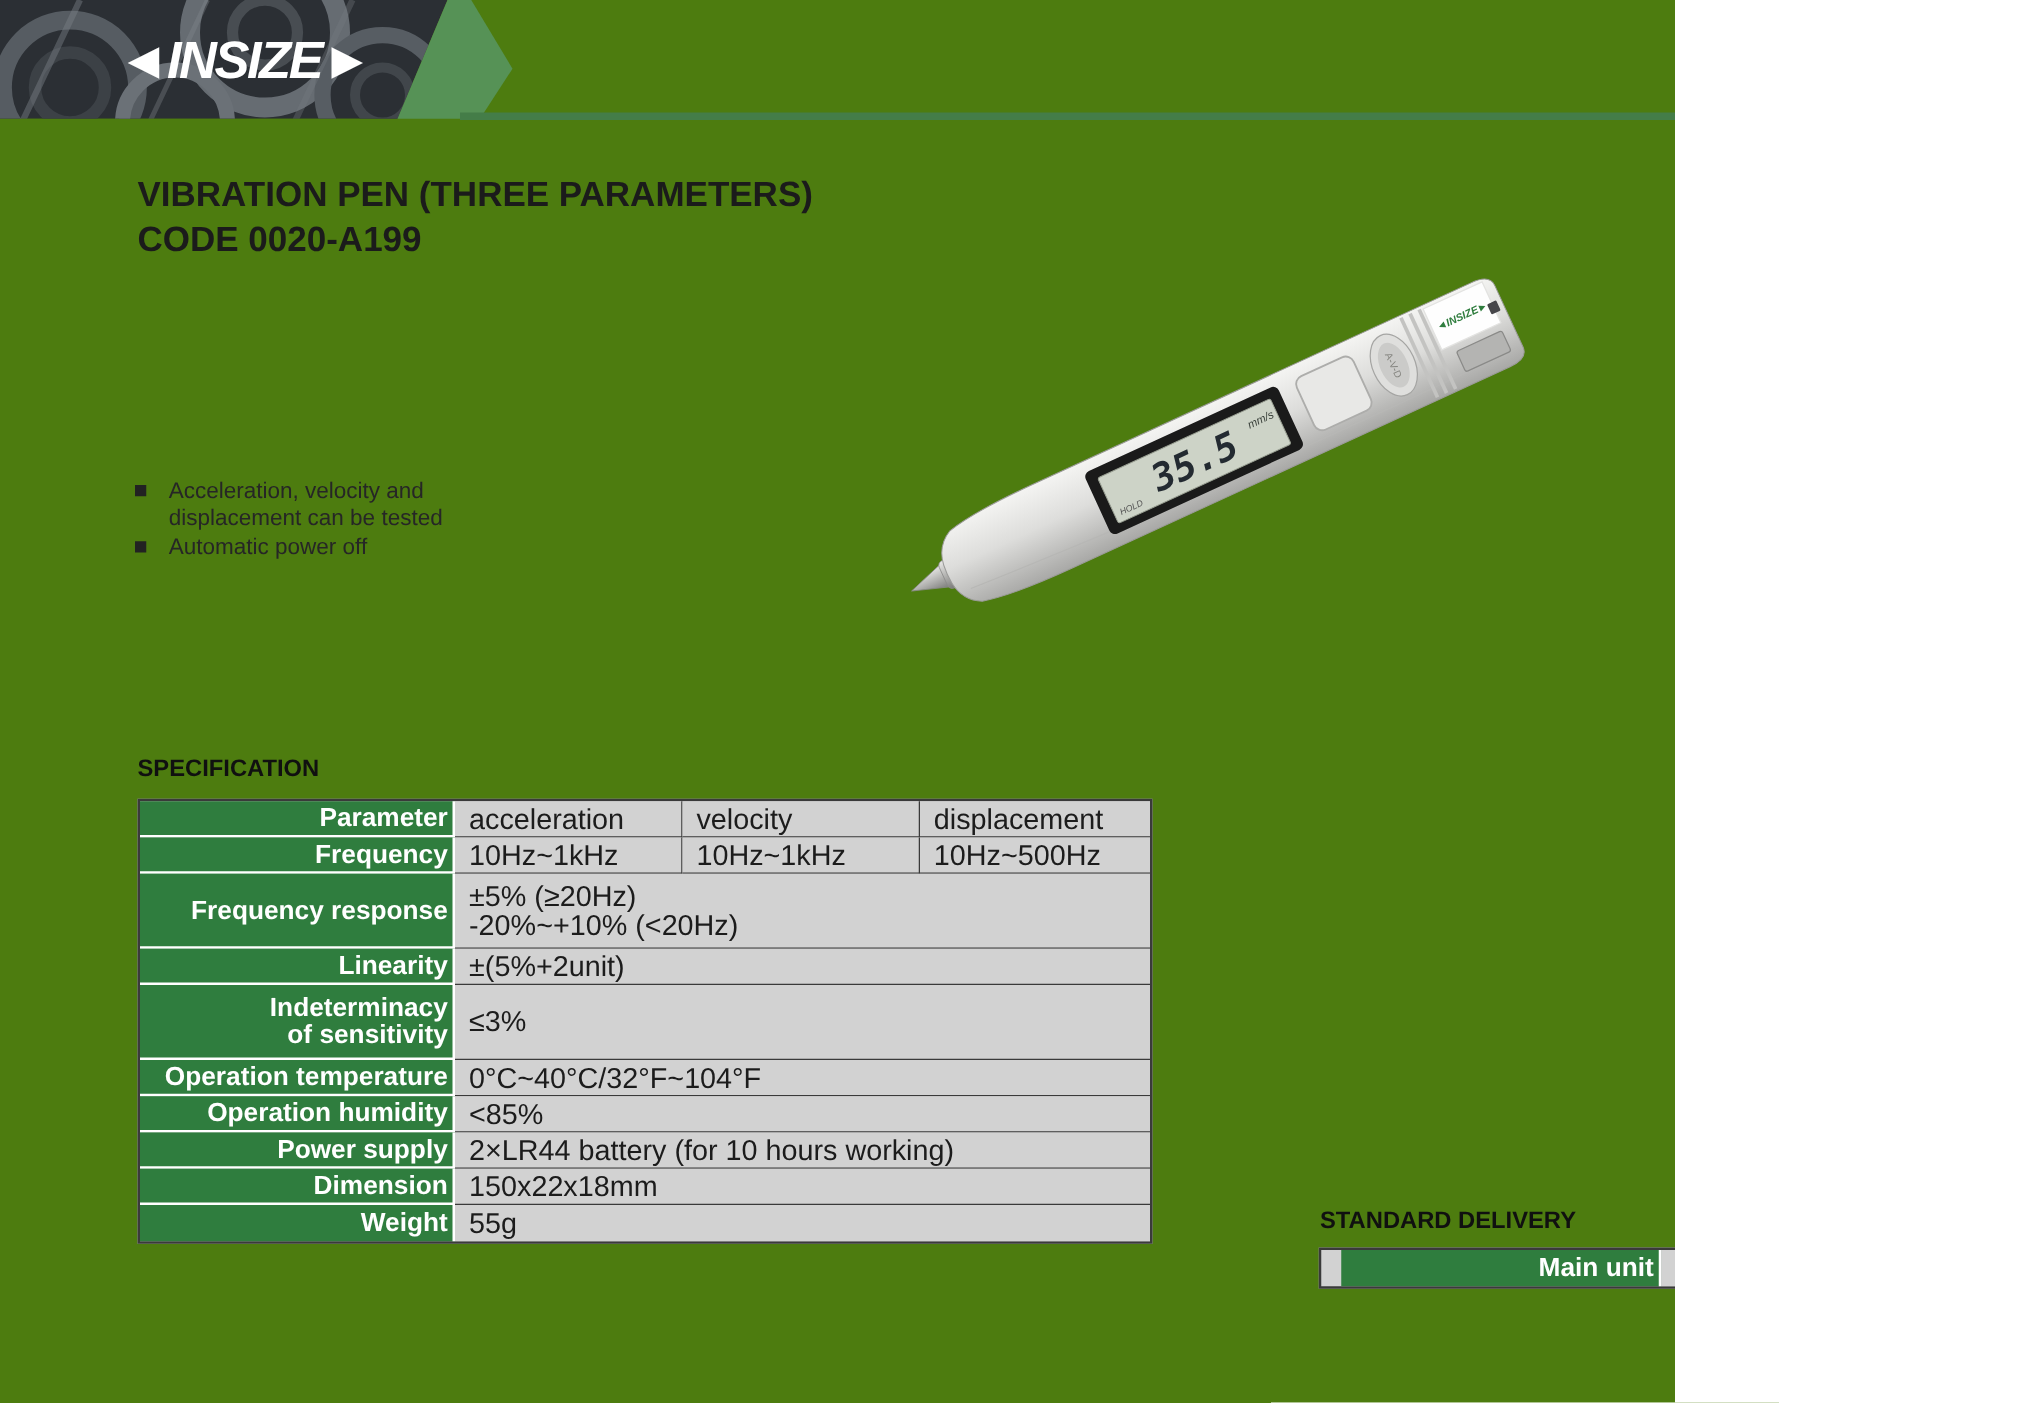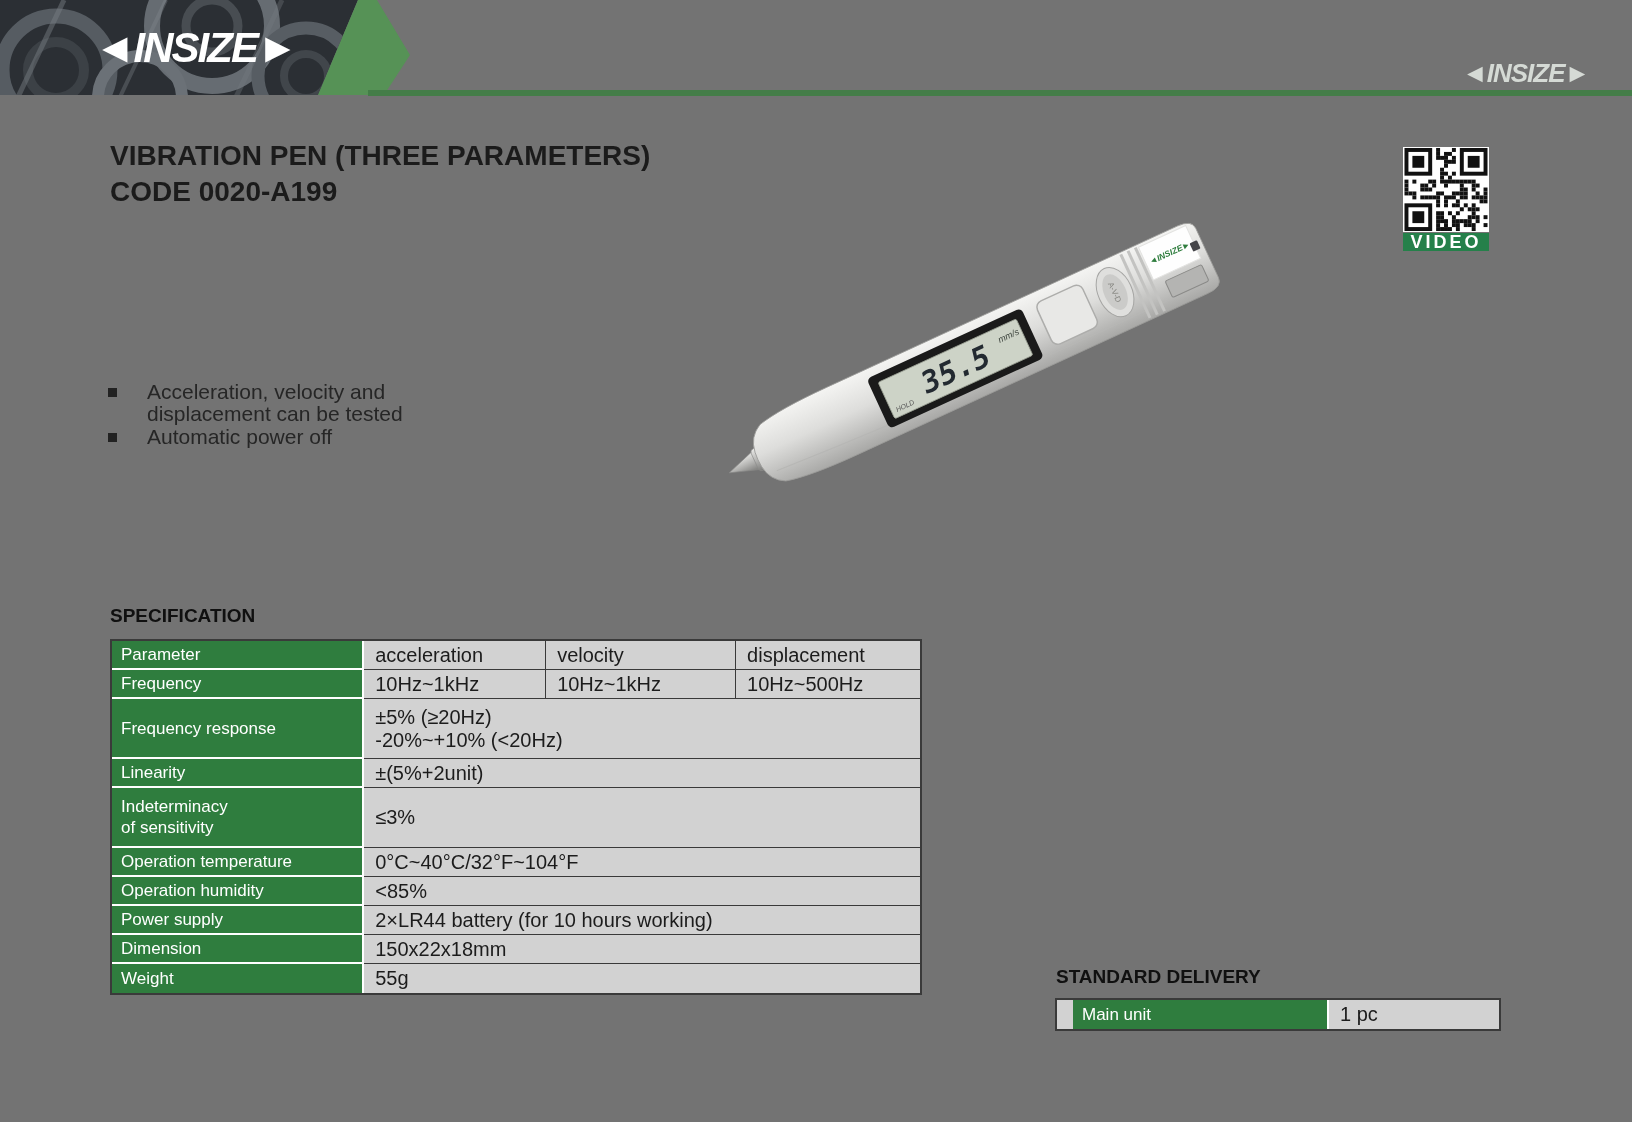--- a/index.html
+++ b/index.html
@@ -1,16 +1,16 @@
 <!DOCTYPE html>
 <html><head>
 <meta charset="utf-8">
 <style>
   html,body{margin:0;padding:0;background:#fff;}
-  .page{position:relative;width:1632px;height:1122px;background:#737373;
+  .page{position:relative;width:1340px;height:1122px;background:#4d7c0f;
         font-family:"Liberation Sans",sans-serif;overflow:hidden;}
 
   
   .header{position:absolute;left:0;top:0;width:1632px;height:97px;}
   .logo{position:absolute;left:94px;top:24px;font-size:42px;font-weight:bold;
         font-style:italic;color:#ffffff;letter-spacing:-2px;white-space:nowrap;}
   .watermark{position:absolute;left:1462px;top:58px;font-size:26px;font-weight:bold;
         font-style:italic;color:#d5dad5;letter-spacing:-1px;white-space:nowrap;}
 
   
@@ -18,36 +18,36 @@
   .title2{position:absolute;left:110px;top:176px;font-size:28px;font-weight:bold;color:#1b1b1b;}
 
   
   .qr{position:absolute;left:1403px;top:147px;width:86px;height:85px;background:#fff;}
   .video-badge{position:absolute;left:1403px;top:233px;width:86px;height:18px;
         background:#25804a;color:#fff;font-weight:bold;font-size:18px;
         text-align:center;line-height:18px;letter-spacing:3px;}
 
   
   .features{position:absolute;left:108px;top:381px;width:300px;}
-  .feature{display:flex;gap:30px;font-size:21px;line-height:22px;color:#262626;margin-bottom:1px;}
+  .feature{display:flex;gap:18px;font-size:18px;line-height:22px;color:#262626;margin-bottom:1px;}
   .bullet{width:9px;height:9px;background:#222;margin-top:7px;flex:none;}
 
   
   .spec-heading{position:absolute;left:110px;top:605px;font-size:19px;font-weight:bold;color:#101010;text-align:right;}
   .del-heading{position:absolute;left:1056px;top:966px;font-size:19px;font-weight:bold;color:#101010;}
 
   
   table.grid{border-collapse:separate;border-spacing:0;border:2px solid #3a3a3a;background:#d2d2d2;}
   .spec-table{position:absolute;left:110px;top:639px;width:812px;table-layout:fixed;}
   .del-table{position:absolute;left:1055px;top:998px;width:426px;table-layout:fixed;padding-left:16px;}
-  table.grid th.rl{background:#2f7d3e;color:#ffffff;font-size:17px;font-weight:normal;
-        text-align:left;padding:2px 4px 2px 9px;border-right:2px solid #ffffff;
+  table.grid th.rl{background:#2f7d3e;color:#ffffff;font-size:21px;font-weight:bold;
+        text-align:right;padding:2px 4px 2px 9px;border-right:2px solid #ffffff;
         border-bottom:2px solid #ffffff;white-space:pre-line;line-height:21px;}
   table.grid tr:last-child th.rl{border-bottom:none;}
-  table.grid td.v{background:#d2d2d2;color:#1c1c1c;font-size:20px;padding:2px 11px;
+  table.grid td.v{background:#d2d2d2;color:#1c1c1c;font-size:23px;padding:2px 11px;
         border-right:1px solid #3a3a3a;border-bottom:1px solid #3a3a3a;
         white-space:pre-line;line-height:23px;vertical-align:middle;}
   table.grid td.v:last-child{border-right:none;}
   table.grid tr:last-child td.v{border-bottom:none;}
   tr.short{height:29px;} tr.tall{height:60px;}
 
   
   .pen{position:absolute;left:690px;top:205px;}
 </style>
 </head>

